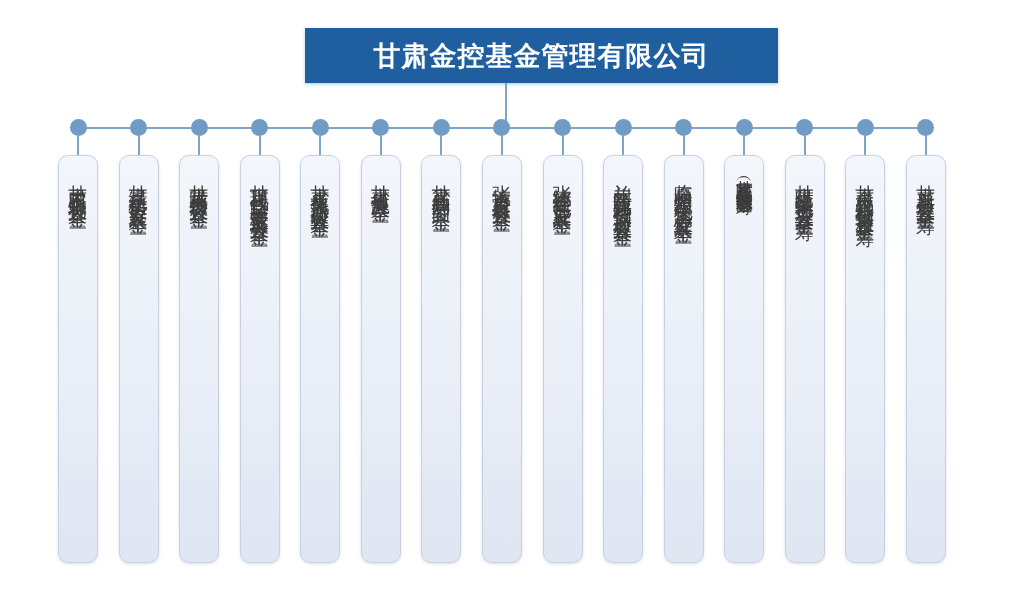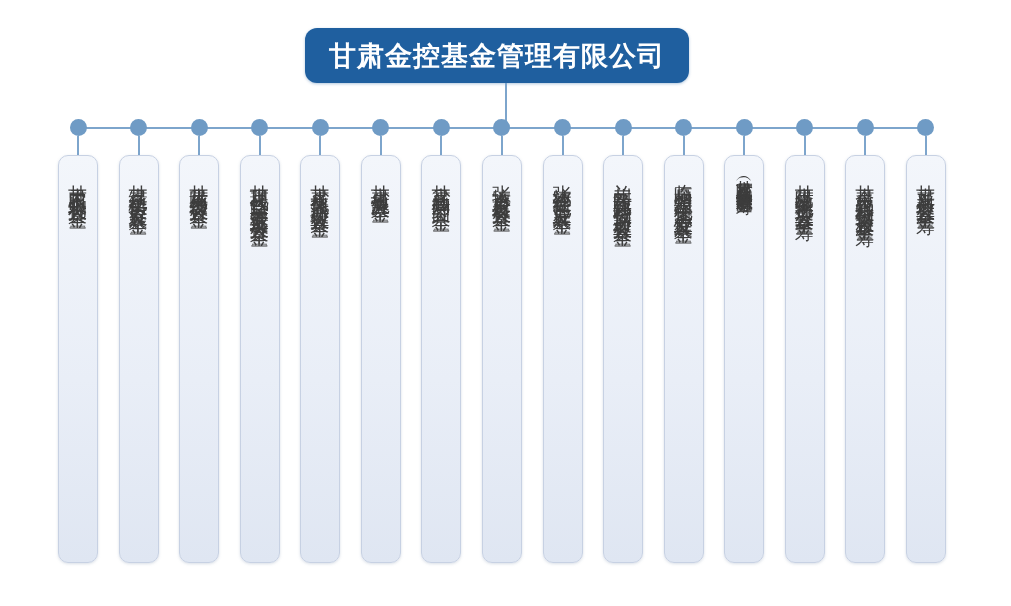--- a/index.html
+++ b/index.html
@@ -19,24 +19,24 @@
     position:relative;
     width:1011px;
     height:606px;
     background:#ffffff;
     overflow:hidden;
   }
   .header-box{
     position:absolute;
     left:305px;
     top:28px;
-    width:384px;
+    width:473px;
     height:55px;
     background:var(--header-bg);
-    border-radius:12px;
+    border-radius:0;
     display:flex;
     align-items:center;
     justify-content:center;
     color:#ffffff;
     font-size:27px;
     font-weight:bold;
     letter-spacing:1px;
     box-shadow:0 1px 3px rgba(31,95,159,0.35);
   }
   .trunk-line{

